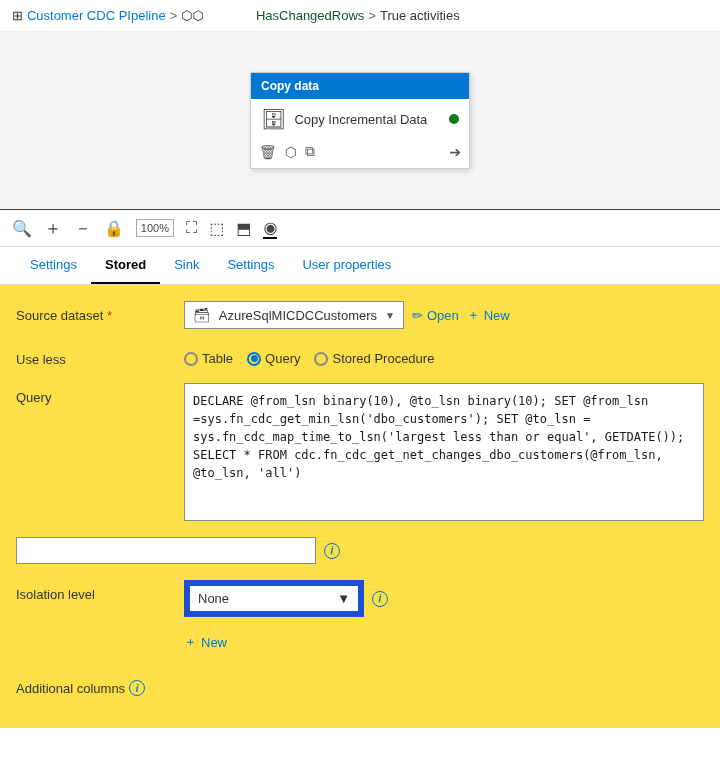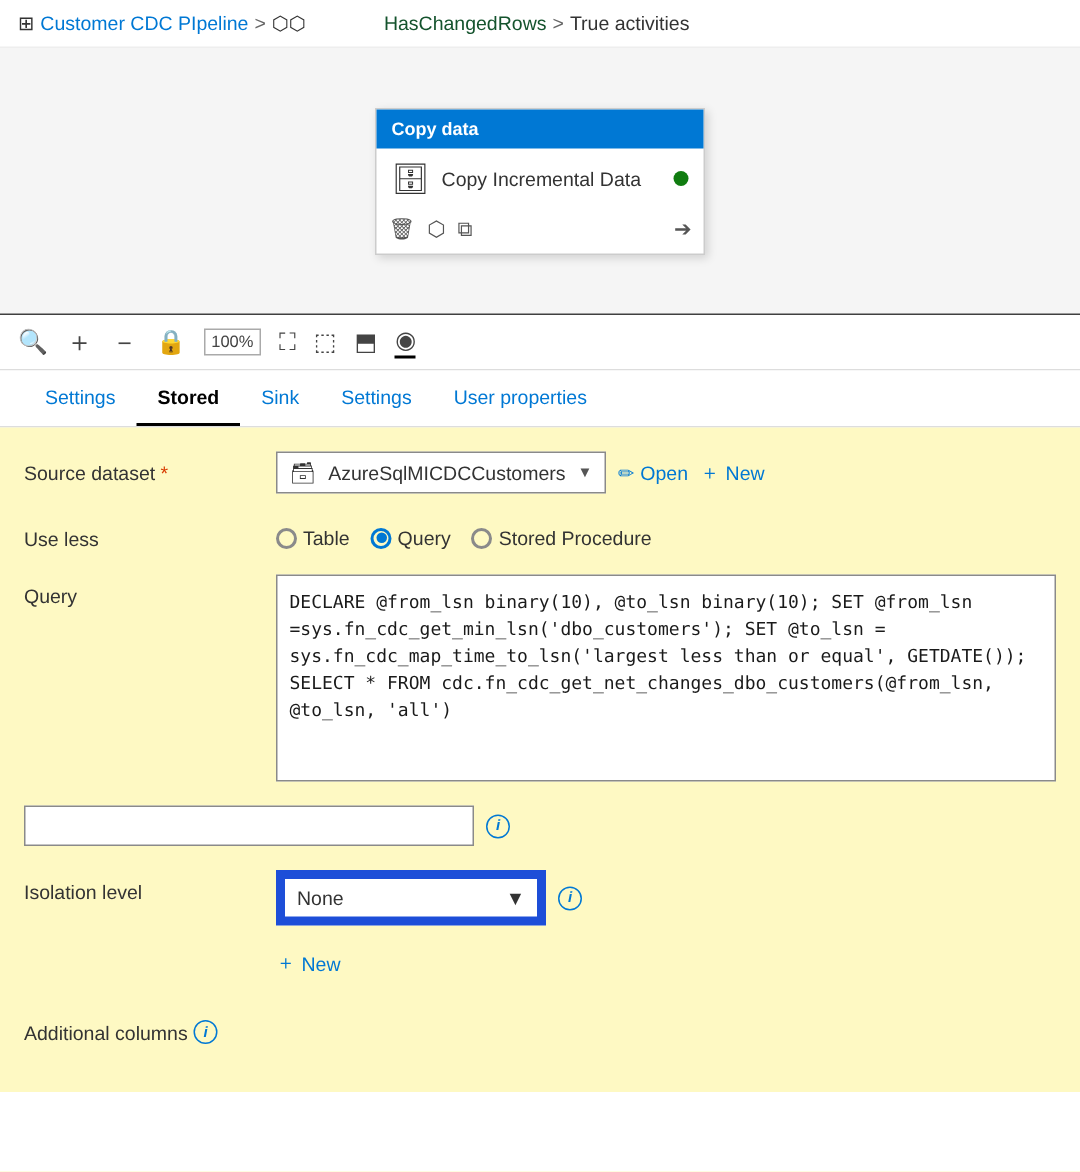--- a/index.html
+++ b/index.html
@@ -118,21 +118,21 @@
     }
     .tab-item.active {
       color: #000;
       font-weight: 600;
       border-bottom: 2px solid #000;
     }
 
     
     .form-area {
       padding: 16px 16px;
-      background: #fef9c3;
+      background: #fde047;
       overflow-y: auto;
     }
 
     .form-row {
       display: flex;
       align-items: flex-start;
       margin-bottom: 16px;
       gap: 8px;
     }
 

